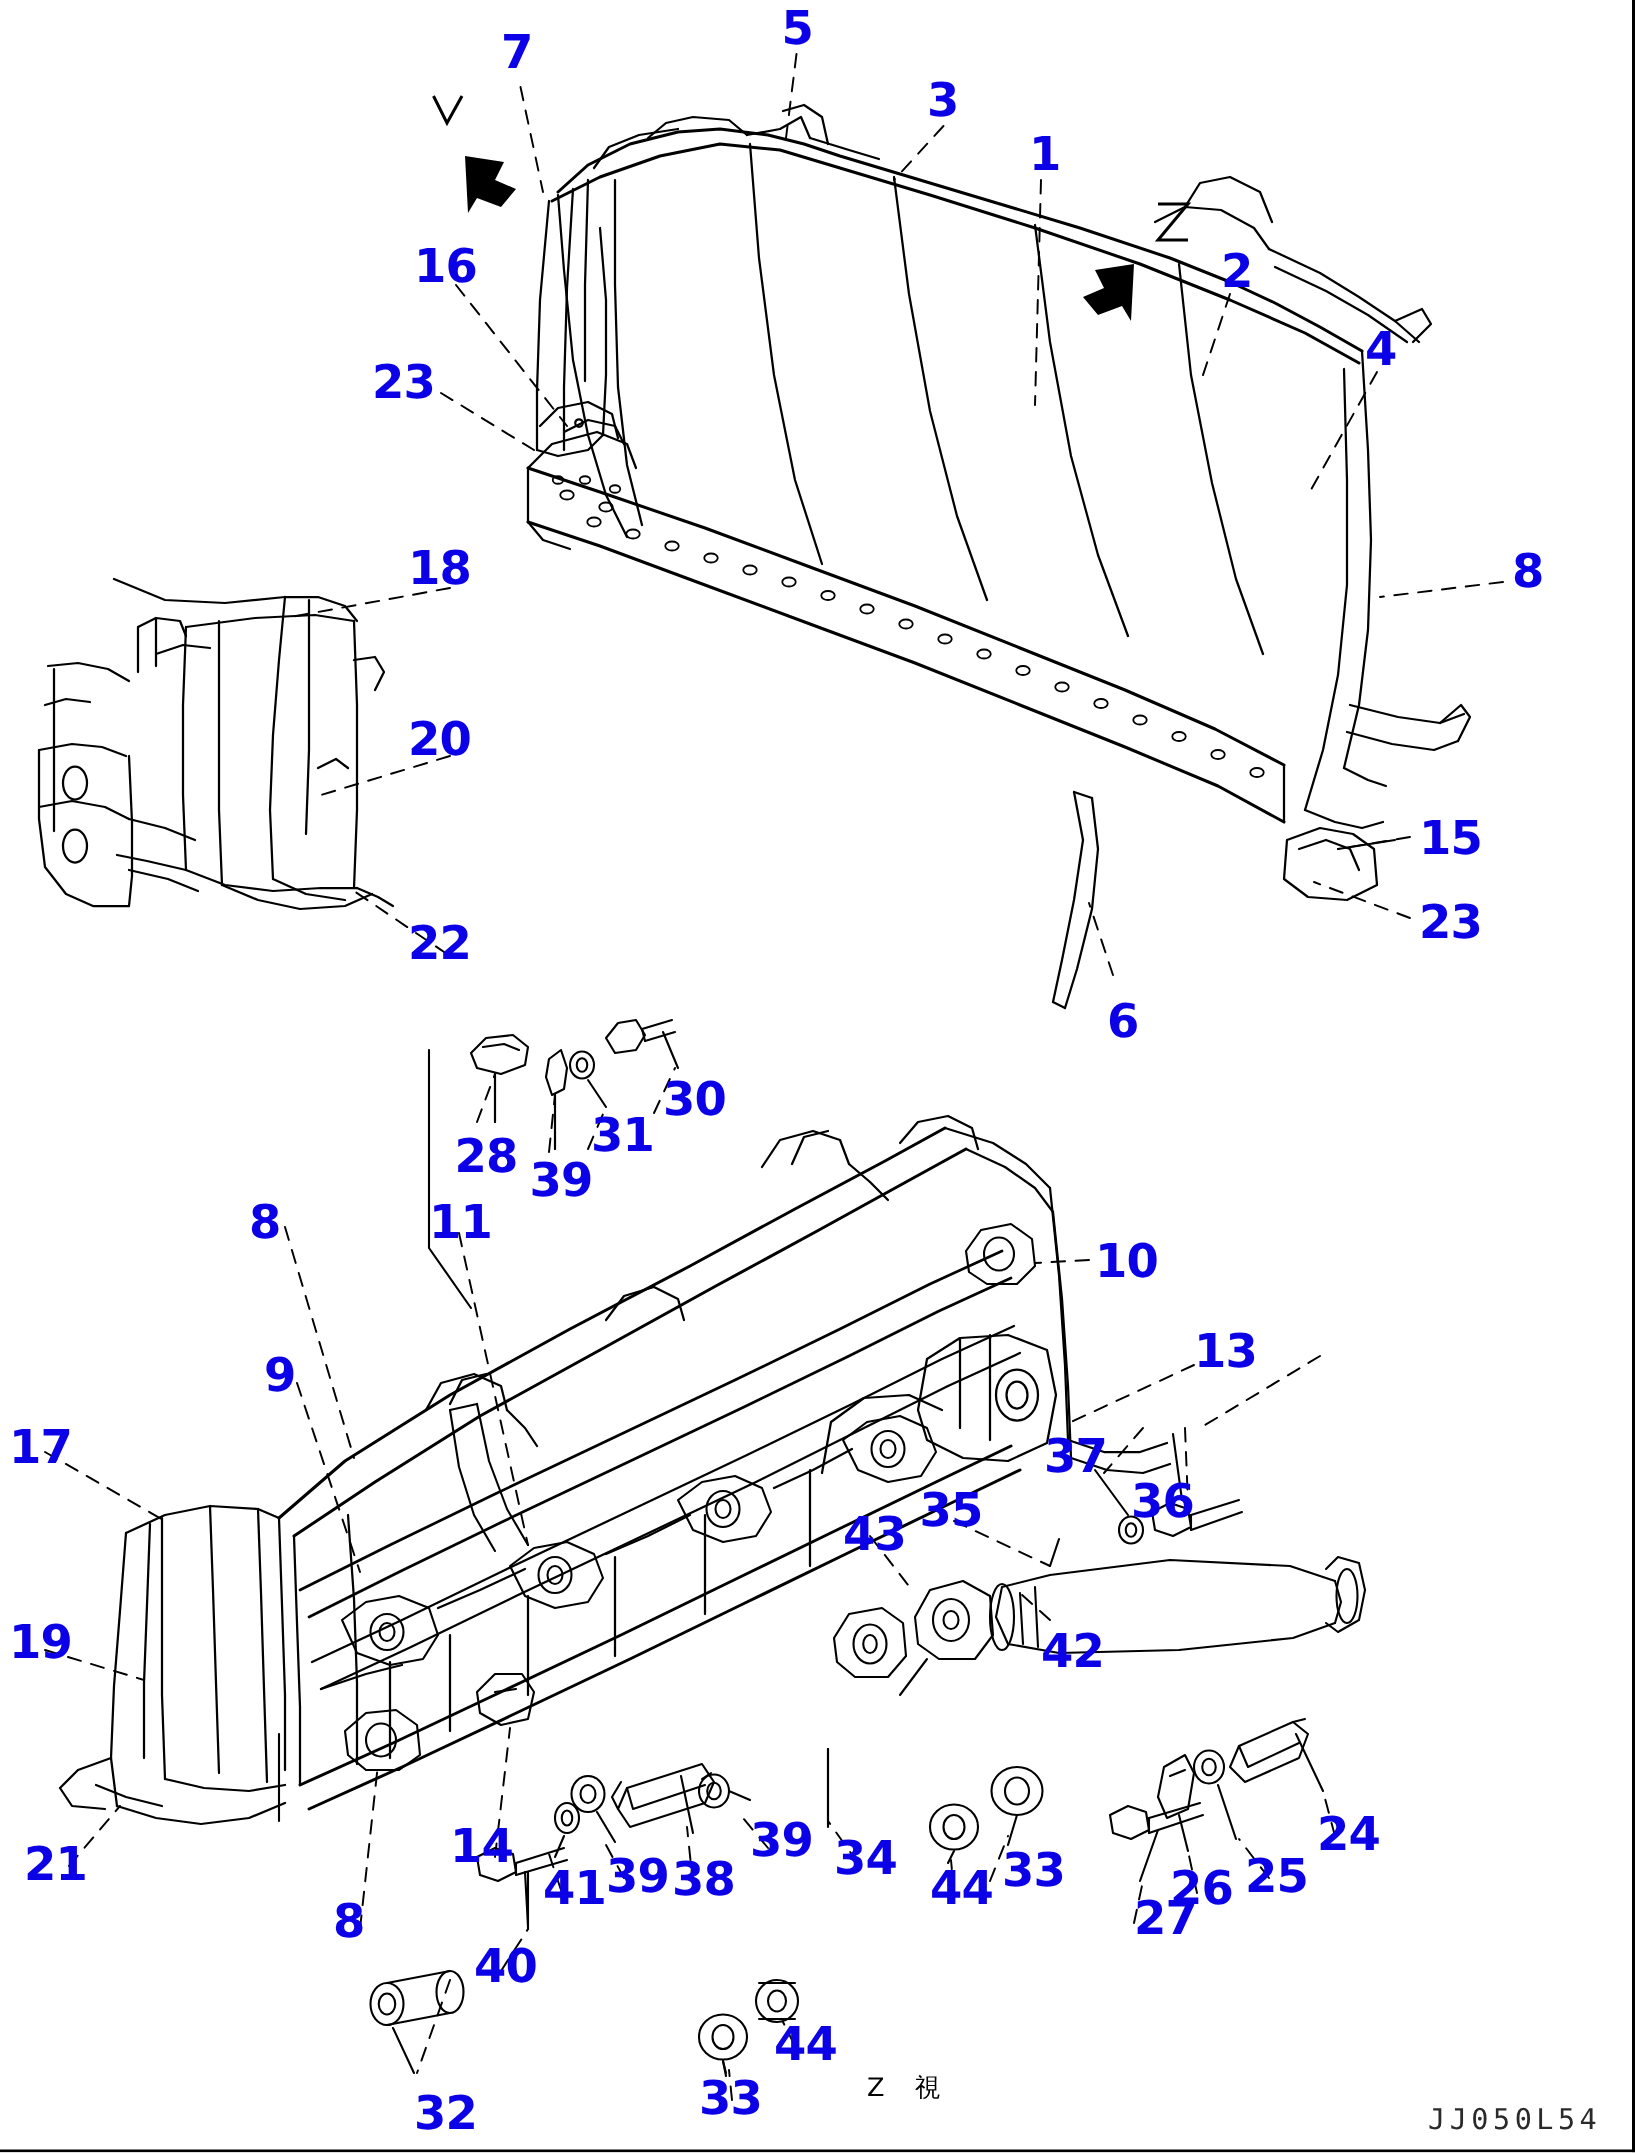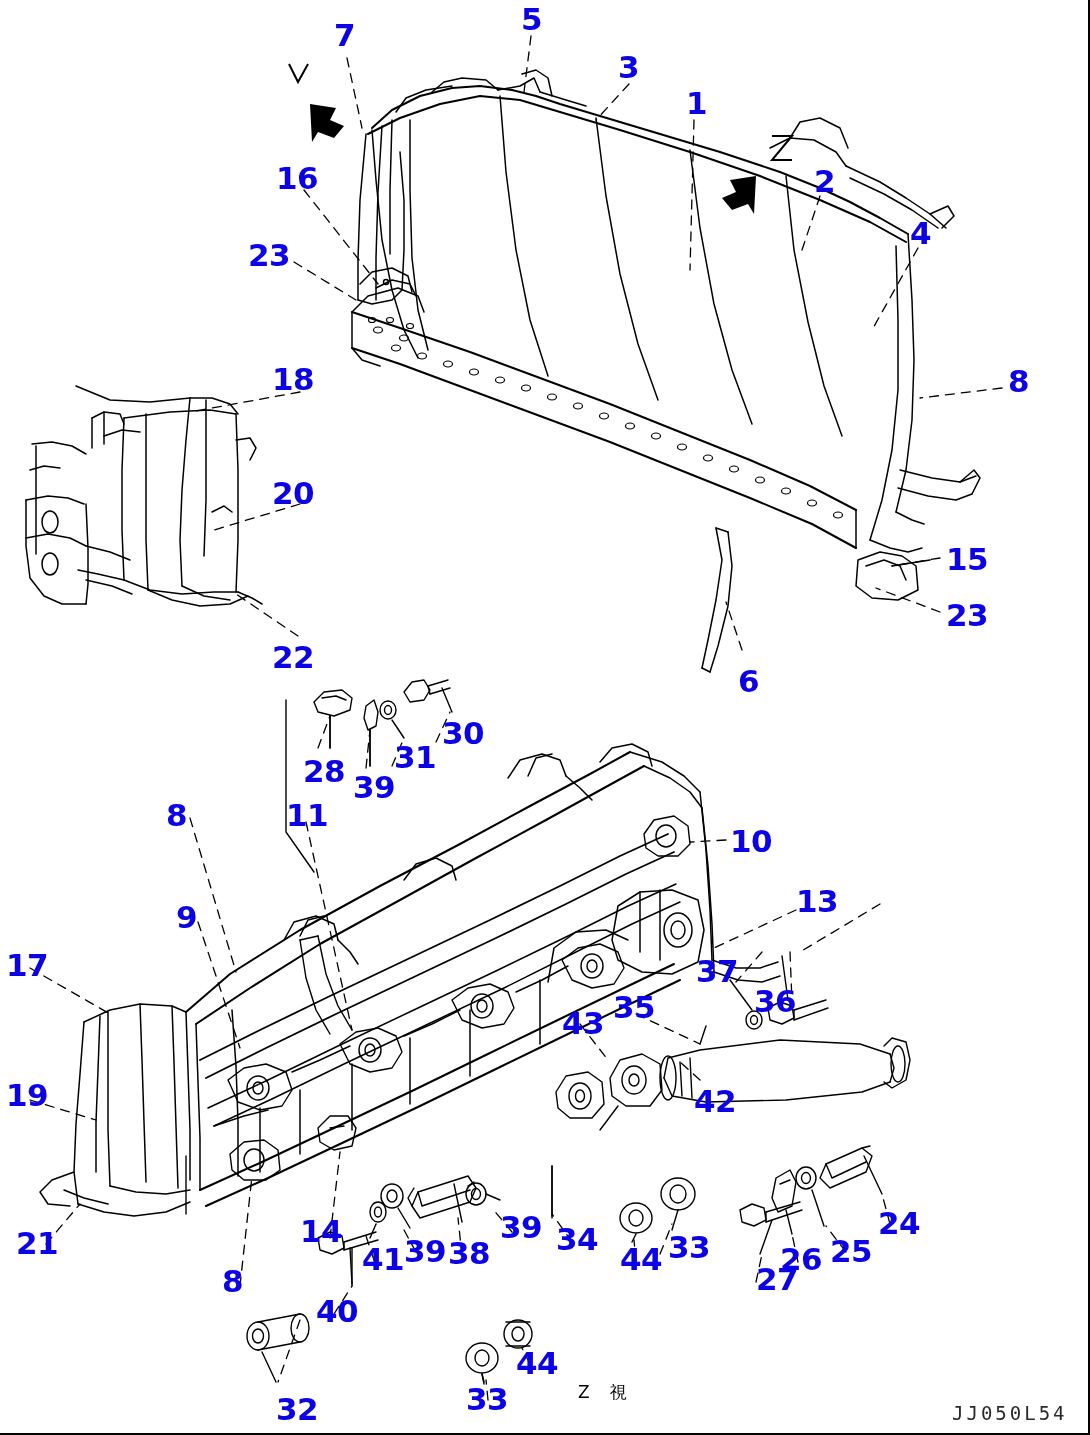--- a/index.html
+++ b/index.html
@@ -516,21 +516,21 @@
   <div class="callout" style="left:521px;top:4px;">5</div>
   <div class="callout" style="left:618px;top:52px;">3</div>
   <div class="callout" style="left:686px;top:88px;">1</div>
   <div class="callout" style="left:814px;top:166px;">2</div>
   <div class="callout" style="left:276px;top:163px;">16</div>
   <div class="callout" style="left:248px;top:240px;">23</div>
   <div class="callout" style="left:910px;top:218px;">4</div>
   <div class="callout" style="left:1008px;top:366px;">8</div>
   <div class="callout" style="left:272px;top:364px;">18</div>
   <div class="callout" style="left:272px;top:478px;">20</div>
-  <div class="callout" style="left:272px;top:614px;margin-top:28px;">22</div>
+  <div class="callout" style="left:272px;top:614px;">22</div>
   <div class="callout" style="left:946px;top:544px;">15</div>
   <div class="callout" style="left:946px;top:600px;">23</div>
   <div class="callout" style="left:738px;top:666px;">6</div>
   <div class="callout" style="left:442px;top:718px;">30</div>
   <div class="callout" style="left:303px;top:756px;">28</div>
   <div class="callout" style="left:353px;top:772px;">39</div>
   <div class="callout" style="left:394px;top:742px;">31</div>
   <div class="callout" style="left:166px;top:800px;">8</div>
   <div class="callout" style="left:286px;top:800px;">11</div>
   <div class="callout" style="left:730px;top:826px;">10</div>

